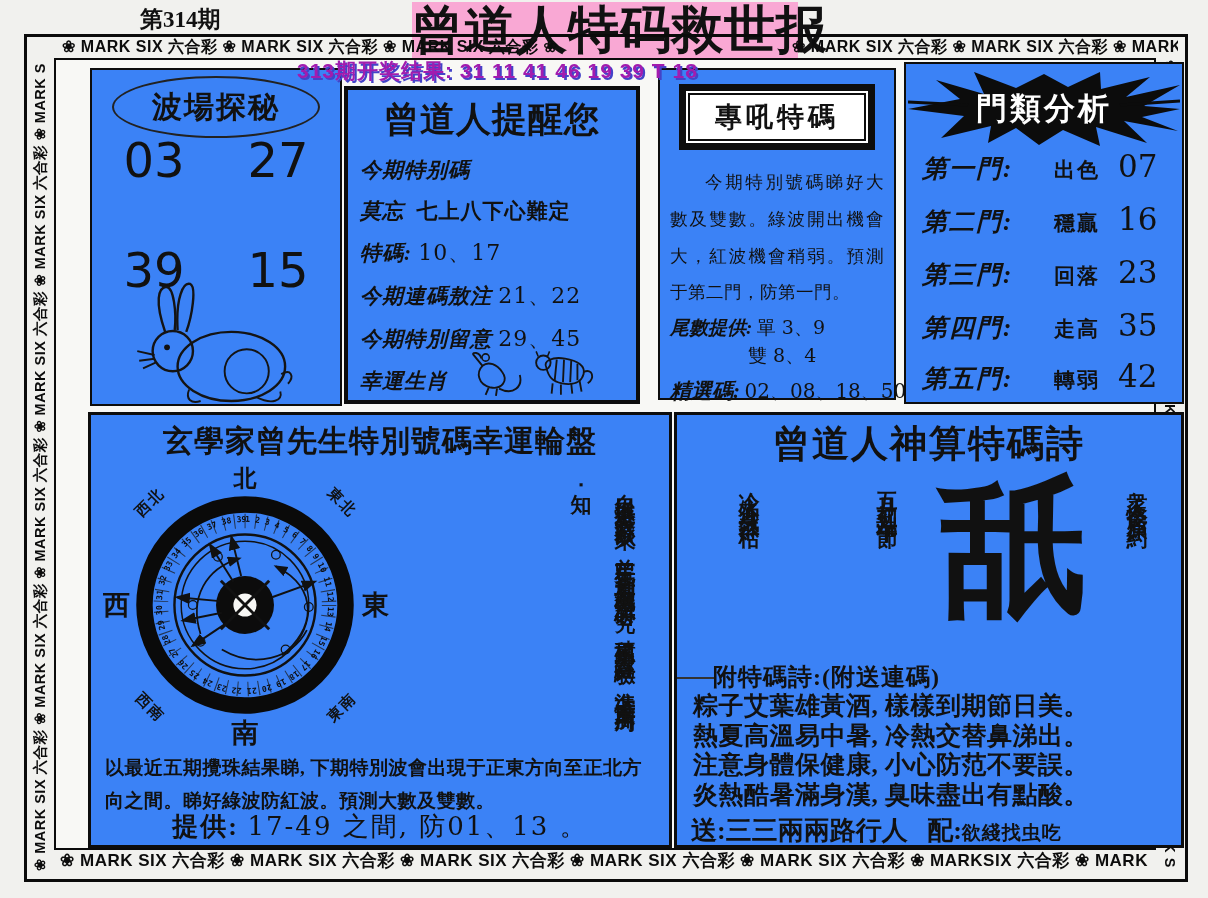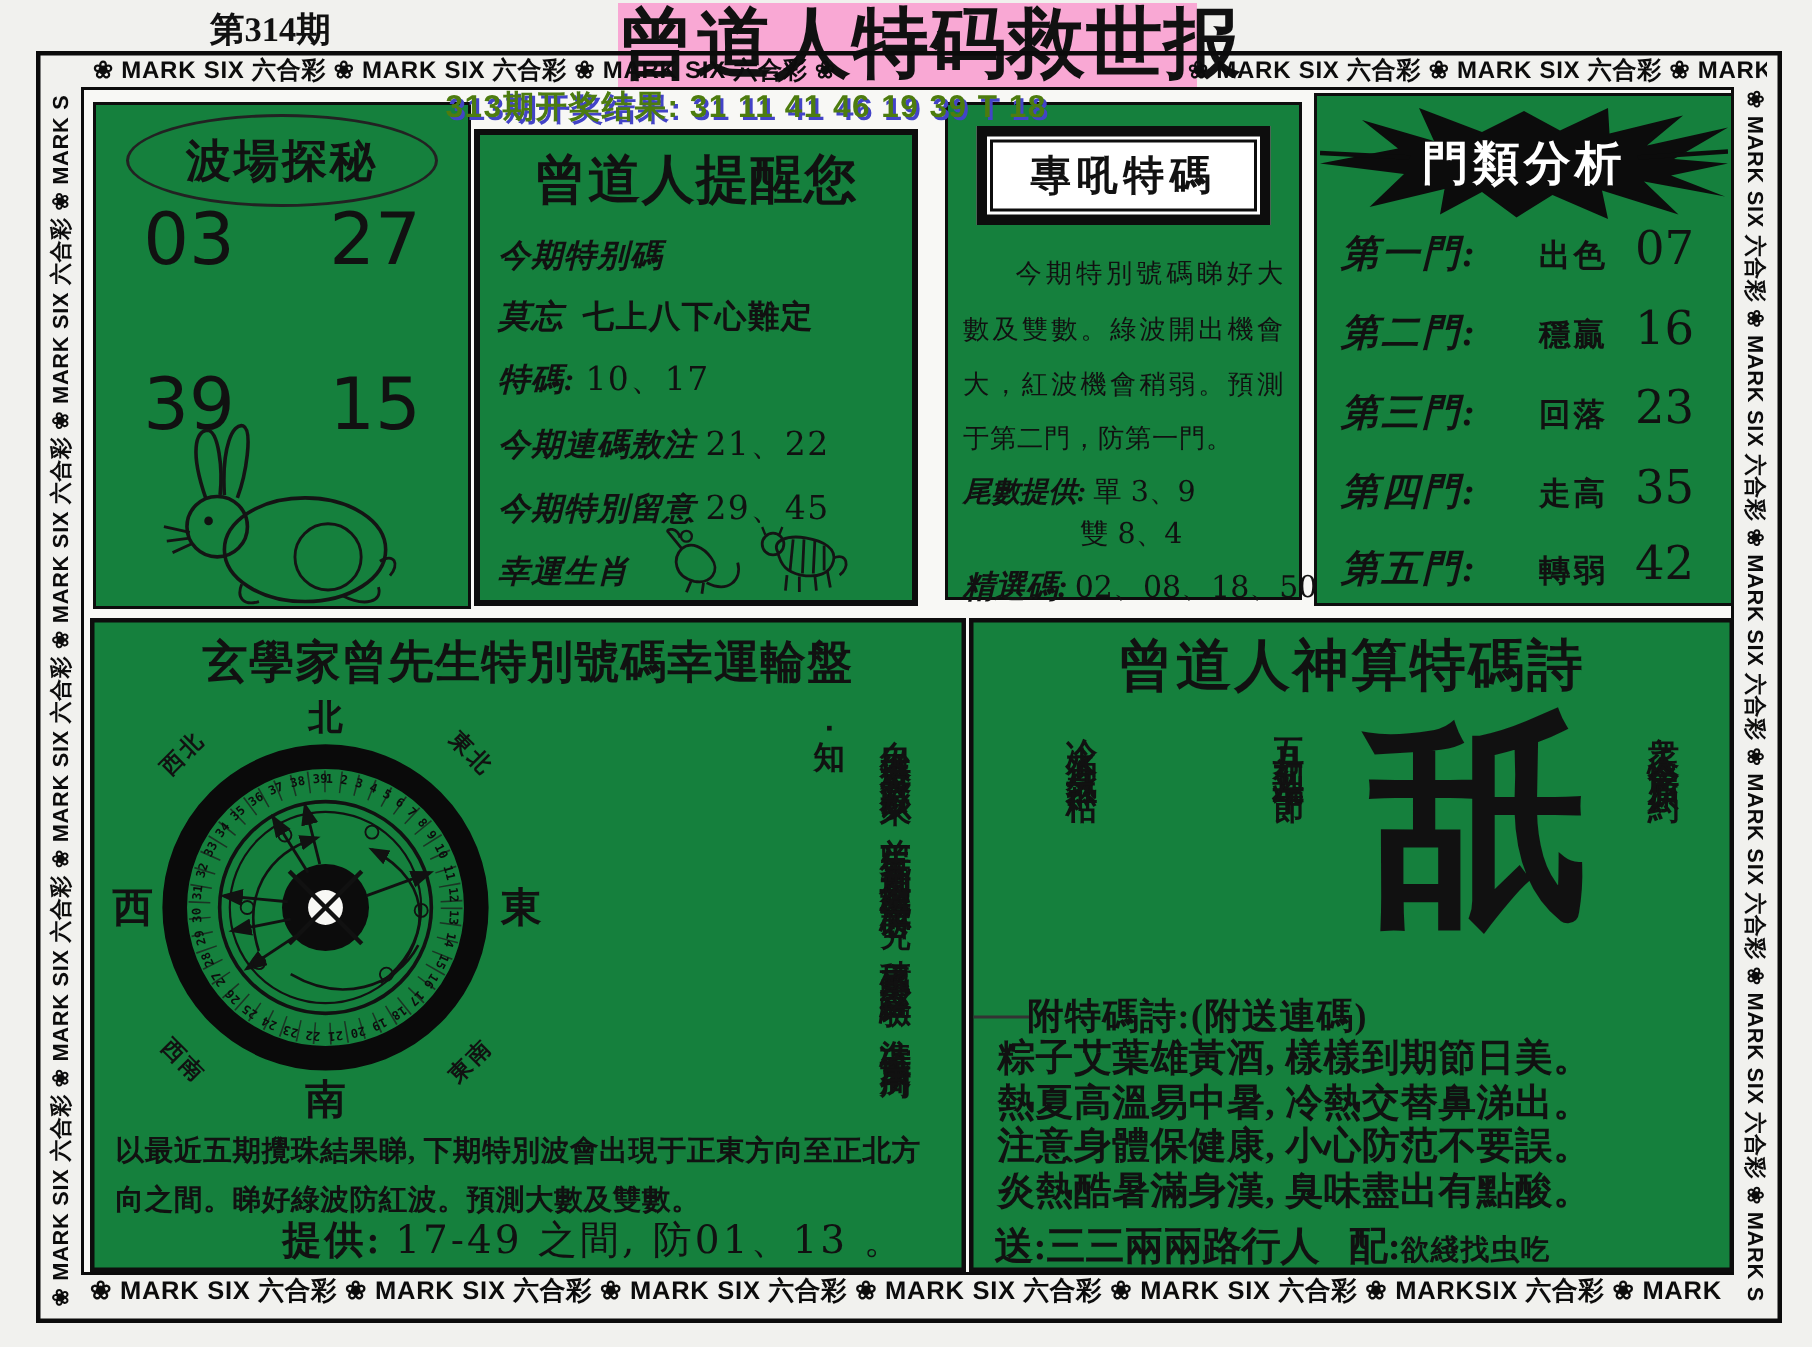--- a/index.html
+++ b/index.html
@@ -18,26 +18,26 @@
   .strip-top-right{left:792px;top:37px;width:386px;height:21px;}
   .strip-bottom{left:60px;top:849px;width:1092px;height:24px;font-size:17px;}
   .strip-left{left:31px;top:871px;width:808px;height:25px;transform:rotate(-90deg);transform-origin:0 0;font-size:14.5px;}
   .strip-right{left:1179px;top:60px;width:808px;height:25px;transform:rotate(90deg);transform-origin:0 0;font-size:14.5px;}
 
   
   .issue{position:absolute;left:140px;top:4px;font-size:23px;font-weight:700;}
   .main-title{position:absolute;left:412px;top:2px;width:386px;font-size:51px;font-weight:900;
               letter-spacing:1px;white-space:nowrap;background:#f9a8d4;line-height:1.1;}
   .result-line{position:absolute;left:297px;top:57px;font-family:"Liberation Sans",sans-serif;
-               font-size:21px;font-weight:800;color:#4d7c0f;letter-spacing:1px;
+               font-size:21px;font-weight:800;color:#a21caf;letter-spacing:1px;
                text-shadow:2px 2px 0 #4343c8;white-space:nowrap;z-index:5;}
 
   
   .content{position:absolute;left:56px;top:60px;width:1094px;height:784px;}
-  .panel{position:absolute;background:#15803d;}
+  .panel{position:absolute;background:#3b82f6;margin-left:28px;}
 
   
   .box-bochang{left:6px;top:8px;width:248px;height:334px;border:2px solid #0d0d0d;}
   .bochang-ellipse{margin:6px auto 0;width:204px;height:58px;border:2px solid #222;border-radius:50%;
                    display:flex;align-items:center;justify-content:center;font-size:30px;font-weight:700;letter-spacing:2px;}
   .bochang-row{position:absolute;left:0;width:100%;display:flex;justify-content:space-around;
                font-family:"DejaVu Sans",sans-serif;font-size:48px;font-weight:500;}
   .bochang-row1{top:62px;}
   .bochang-row2{top:172px;}
   .rabbit-wrap{position:absolute;left:28px;bottom:0px;width:192px;height:122px;}
@@ -87,21 +87,21 @@
   .cmp-s{left:50%;bottom:-8px;transform:translateX(-50%);font-size:27px;}
   .cmp-w{left:-4px;top:50%;transform:translateY(-50%);font-size:27px;}
   .cmp-e{right:-6px;top:50%;transform:translateY(-50%);font-size:27px;}
   .cmp-nw{left:26px;top:26px;transform:rotate(-45deg);font-size:15px;letter-spacing:2px;}
   .cmp-ne{right:24px;top:26px;transform:rotate(45deg);font-size:15px;letter-spacing:2px;}
   .cmp-sw{left:26px;bottom:26px;transform:rotate(45deg);font-size:15px;letter-spacing:2px;}
   .cmp-se{right:24px;bottom:26px;transform:rotate(-45deg);font-size:15px;letter-spacing:2px;}
   .wheel-vert{position:absolute;left:306px;top:62px;height:244px;width:250px;
               writing-mode:vertical-rl;font-size:21px;letter-spacing:4px;line-height:2.1;font-weight:600;}
   .wheel-para{position:absolute;left:14px;top:336px;width:548px;font-size:19px;line-height:1.75;font-weight:600;letter-spacing:.5px;}
-  .wheel-provide{position:absolute;left:0;top:394px;width:100%;text-align:center;font-size:26px;font-weight:800;letter-spacing:2px;padding-left:44px;}
+  .wheel-provide{position:absolute;left:0;top:394px;width:100%;text-align:center;font-size:26px;font-weight:800;letter-spacing:2px;}
   .wheel-provide .num{font-family:"DejaVu Serif",serif;font-weight:400;}
 
   
   .box-poem{left:590px;top:352px;width:504px;height:430px;border:3px solid #0d0d0d;}
   .poem-title{text-align:center;margin-top:4px;font-size:37px;font-weight:900;letter-spacing:2px;}
   .poem-cols{position:absolute;left:0;top:54px;width:100%;height:196px;}
   .pcol{position:absolute;writing-mode:vertical-rl;font-size:21px;font-weight:700;letter-spacing:6px;top:6px;}
   .pcol-left{left:58px;}
   .pcol-mid{left:196px;}
   .pcol-right{left:446px;}

